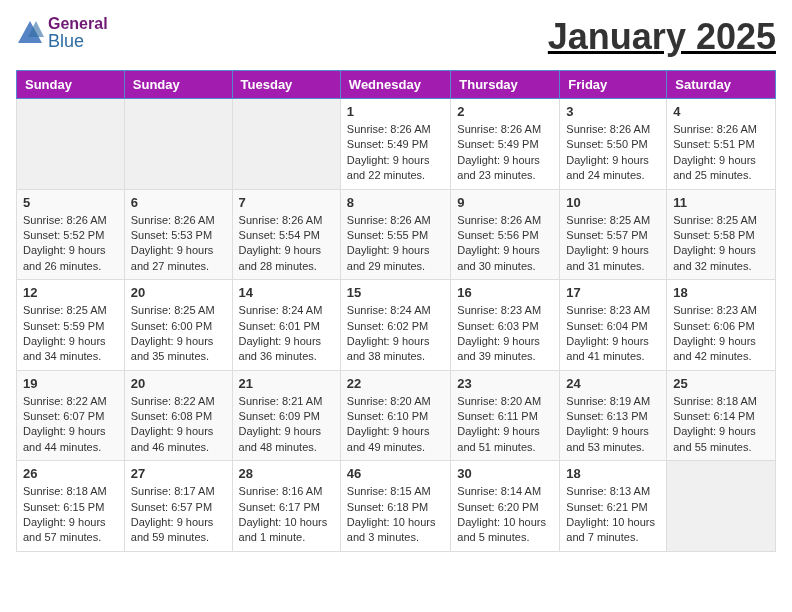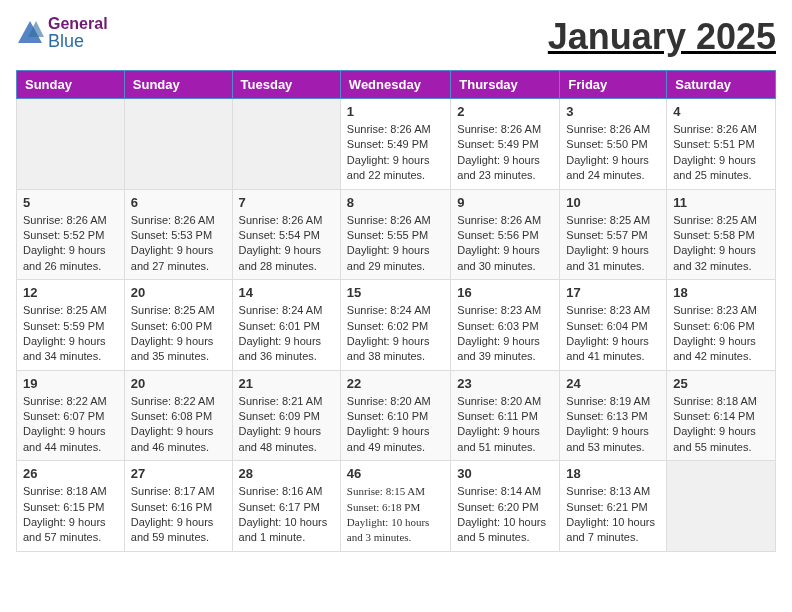--- a/index.html
+++ b/index.html
@@ -316,34 +316,34 @@
         <td>
           <div class="day-num">26</div>
           <div class="day-info" style="white-space: pre-line;">Sunrise: 8:18 AM
 Sunset: 6:15 PM
 Daylight: 9 hours
 and 57 minutes.</div>
         </td>
         <td>
           <div class="day-num">27</div>
           <div class="day-info" style="white-space: pre-line;">Sunrise: 8:17 AM
-Sunset: 6:16 PM
+Sunset: 6:57 PM
 Daylight: 9 hours
 and 59 minutes.</div>
         </td>
         <td>
           <div class="day-num">28</div>
           <div class="day-info" style="white-space: pre-line;">Sunrise: 8:16 AM
 Sunset: 6:17 PM
 Daylight: 10 hours
 and 1 minute.</div>
         </td>
         <td>
           <div class="day-num">46</div>
-          <div class="day-info" style="white-space: pre-line; font-family: Liberation Serif, serif;">Sunrise: 8:15 AM
+          <div class="day-info" style="white-space: pre-line;">Sunrise: 8:15 AM
 Sunset: 6:18 PM
 Daylight: 10 hours
 and 3 minutes.</div>
         </td>
         <td>
           <div class="day-num">30</div>
           <div class="day-info" style="white-space: pre-line;">Sunrise: 8:14 AM
 Sunset: 6:20 PM
 Daylight: 10 hours
 and 5 minutes.</div>

